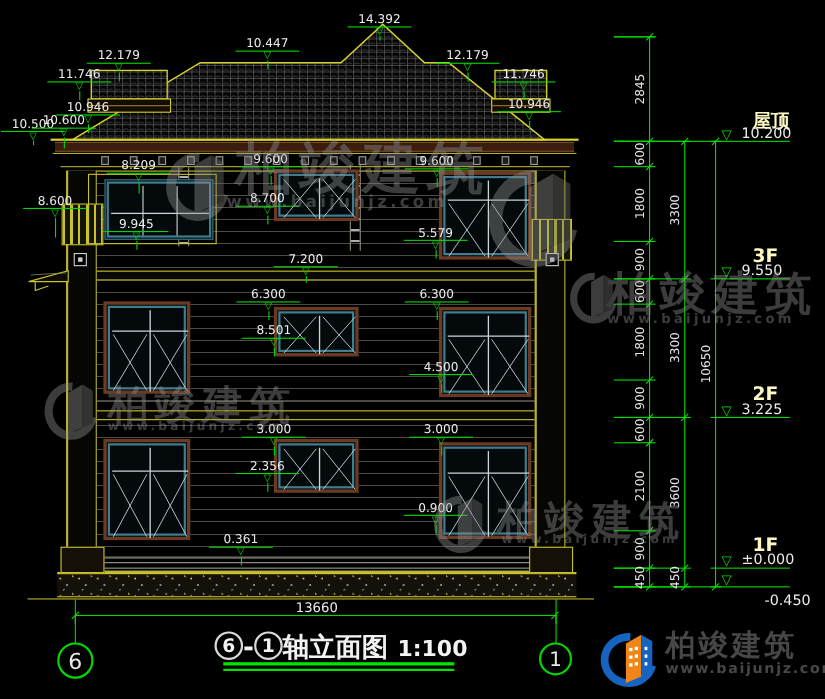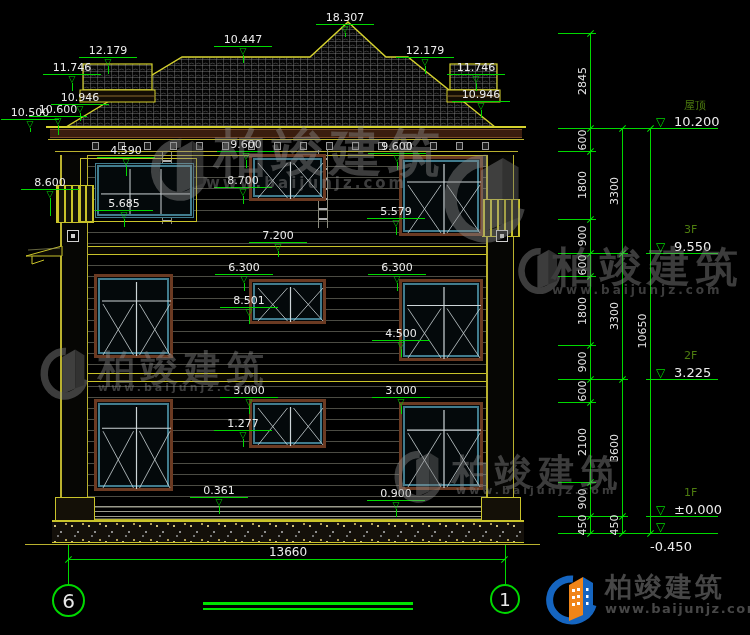--- a/index.html
+++ b/index.html
@@ -41,21 +41,21 @@
   
   .dim{position:absolute;transform:translateX(-50%);text-align:center;z-index:12;width:70px;}
   .dim .dtext{color:#ececec;font-size:11px;line-height:11px;white-space:nowrap;}
   .dim .dline{height:1px;background:#00d900;margin:1px auto 0;width:58px;}
   .dim .dtri{display:block;color:#00d900;font-size:9px;line-height:8px;}
   .dim .dlead{display:block;width:1px;background:#00d900;margin:0 auto;}
   
   .seg-label{position:absolute;color:#e4e4e4;font-size:11px;white-space:nowrap;
              transform:translate(-50%,-50%) rotate(-90deg);z-index:11;}
   .tick{position:absolute;width:9px;height:1px;background:#00e400;transform:rotate(-45deg);z-index:11;}
-  .lvl-name{position:absolute;color:#4d7c0f;font-size:11px;font-weight:normal;z-index:11;white-space:nowrap;}
+  .lvl-name{position:absolute;color:#fef9c3;font-size:17px;font-weight:bold;z-index:11;white-space:nowrap;}
   .lvl-val{position:absolute;color:#ececec;font-size:13px;z-index:11;white-space:nowrap;}
   .lvl-tri{position:absolute;color:#00d900;font-size:12px;line-height:11px;z-index:11;}
   
   .wm{position:absolute;color:#8f8f8f;opacity:.42;z-index:20;pointer-events:none;white-space:nowrap;}
   .wm .nm{font-weight:bold;letter-spacing:6px;}
   .wm .url{letter-spacing:3px;font-weight:bold;}
   
   .axis-bubble{position:absolute;border:2px solid #00d900;border-radius:50%;color:#e8e8e8;
                text-align:center;z-index:12;background:#000;box-sizing:border-box;}
   #title-row{position:absolute;left:150px;top:572px;width:320px;text-align:center;z-index:12;
@@ -235,21 +235,21 @@
           <line x1="3" y1="25.14" x2="36" y2="79" stroke="#cdd5d8" stroke-width="0.8"></line>
           <line x1="36" y1="25.14" x2="3" y2="79" stroke="#cdd5d8" stroke-width="0.8"></line>
           <line x1="42" y1="25.14" x2="75" y2="79" stroke="#cdd5d8" stroke-width="0.8"></line>
           <line x1="75" y1="25.14" x2="42" y2="79" stroke="#cdd5d8" stroke-width="0.8"></line>
         </svg>
       </div>
     </div>
 
   <div id="anns" class="abs" style="left:0;top:0;">
       <div class="dim" style="left: 345px; top: 12px;">
-        <div class="dtext">18.307</div>
+        <div class="dtext">14.392</div>
         <div class="dline"></div>
         <div class="dtri">▽</div>
         <div class="dlead" style="height: 4px;"></div>
       </div>
       <div class="dim" style="left: 243px; top: 34px;">
         <div class="dtext">10.447</div>
         <div class="dline"></div>
         <div class="dtri">▽</div>
         <div class="dlead" style="height: 8px;"></div>
       </div>
@@ -295,21 +295,21 @@
         <div class="dtri">▽</div>
         <div class="dlead" style="height: 8px;"></div>
       </div>
       <div class="dim" style="left: 481px; top: 89px;">
         <div class="dtext">10.946</div>
         <div class="dline"></div>
         <div class="dtri">▽</div>
         <div class="dlead" style="height: 8px;"></div>
       </div>
       <div class="dim" style="left: 126px; top: 145px;">
-        <div class="dtext">4.590</div>
+        <div class="dtext">8.209</div>
         <div class="dline"></div>
         <div class="dtri">▽</div>
         <div class="dlead" style="height: 10px;"></div>
       </div>
       <div class="dim" style="left: 246px; top: 139px;">
         <div class="dtext">9.600</div>
         <div class="dline"></div>
         <div class="dtri">▽</div>
         <div class="dlead" style="height: 8px;"></div>
       </div>
@@ -325,21 +325,21 @@
         <div class="dtri">▽</div>
         <div class="dlead" style="height: 18px;"></div>
       </div>
       <div class="dim" style="left: 243px; top: 175px;">
         <div class="dtext">8.700</div>
         <div class="dline"></div>
         <div class="dtri">▽</div>
         <div class="dlead" style="height: 8px;"></div>
       </div>
       <div class="dim" style="left: 124px; top: 198px;">
-        <div class="dtext">5.685</div>
+        <div class="dtext">9.945</div>
         <div class="dline"></div>
         <div class="dtri">▽</div>
         <div class="dlead" style="height: 8px;"></div>
       </div>
       <div class="dim" style="left: 396px; top: 206px;">
         <div class="dtext">5.579</div>
         <div class="dline"></div>
         <div class="dtri">▽</div>
         <div class="dlead" style="height: 8px;"></div>
       </div>
@@ -379,26 +379,26 @@
         <div class="dtri">▽</div>
         <div class="dlead" style="height: 8px;"></div>
       </div>
       <div class="dim" style="left: 401px; top: 385px;">
         <div class="dtext">3.000</div>
         <div class="dline"></div>
         <div class="dtri">▽</div>
         <div class="dlead" style="height: 8px;"></div>
       </div>
       <div class="dim" style="left: 243px; top: 418px;">
-        <div class="dtext">1.277</div>
-        <div class="dline"></div>
-        <div class="dtri">▽</div>
-        <div class="dlead" style="height: 8px;"></div>
-      </div>
-      <div class="dim" style="left: 396px; top: 488px;">
+        <div class="dtext">2.356</div>
+        <div class="dline"></div>
+        <div class="dtri">▽</div>
+        <div class="dlead" style="height: 8px;"></div>
+      </div>
+      <div class="dim" style="left: 396px; top: 456px;">
         <div class="dtext">0.900</div>
         <div class="dline"></div>
         <div class="dtri">▽</div>
         <div class="dlead" style="height: 8px;"></div>
       </div>
       <div class="dim" style="left: 219px; top: 485px;">
         <div class="dtext">0.361</div>
         <div class="dline"></div>
         <div class="dtri">▽</div>
         <div class="dlead" style="height: 8px;"></div>
@@ -476,39 +476,42 @@
       <div class="gline" style="left: 646px; top: 379px; width: 72px; height: 1px;"></div>
       <div class="lvl-tri" style="left: 656px; top: 368px;">▽</div>
       <div class="lvl-name" style="left: 684px; top: 349px;">2F</div>
       <div class="lvl-val" style="left: 674px; top: 365px;">3.225</div>
       <div class="gline" style="left: 646px; top: 516px; width: 72px; height: 1px;"></div>
       <div class="lvl-tri" style="left: 656px; top: 505px;">▽</div>
       <div class="lvl-name" style="left: 684px; top: 486px;">1F</div>
       <div class="lvl-val" style="left: 674px; top: 502px;">±0.000</div>
       <div class="gline" style="left: 646px; top: 533px; width: 72px; height: 1px;"></div>
       <div class="lvl-tri" style="left: 656px; top: 522px;">▽</div>
-      <div class="lvl-val" style="left: 650px; top: 539px;">-0.450</div>
+      <div class="lvl-val" style="left: 695px; top: 539px;">-0.450</div>
     </div>
 
   <div class="gline" style="left:68px;top:545px;width:1px;height:22px;"></div>
   <div class="gline" style="left:505px;top:545px;width:1px;height:22px;"></div>
   <div class="gline" style="left:68px;top:559px;width:438px;height:1px;"></div>
   <div class="tick" style="left:64px;top:559px;"></div>
   <div class="tick" style="left:500px;top:559px;"></div>
   <div class="abs" style="left:256px;top:545px;width:64px;text-align:center;color:#ececec;font-size:12px;z-index:12;">13660</div>
 
   <div class="gline" style="left:68px;top:560px;width:1px;height:25px;"></div>
   <div class="gline" style="left:505px;top:559px;width:1px;height:26px;"></div>
   <div class="axis-bubble" style="left:52px;top:584px;width:33px;height:33px;font-size:20px;line-height:30px;">
     <span>6</span>
   </div>
   <div class="axis-bubble" style="left:490px;top:584px;width:30px;height:30px;font-size:18px;line-height:27px;">
     <span>1</span>
   </div>
 
+  <div id="title-row">
+    <span class="tcirc"><span>6</span></span><span>-</span><span class="tcirc"><span>1</span></span><span>轴立面图</span>&nbsp;<span style="font-size:20px;">1:100</span>
+  </div>
   <div id="title-underline1" style="left:203px;top:602px;width:210px;height:3px;"></div>
   <div id="title-underline2" style="left:203px;top:608px;width:210px;height:2px;"></div>
 
   <div id="brand">
     <svg width="56" height="54" viewBox="0 0 56 54" style="vertical-align:top;">
       <path d="M30 8 A22 21 0 1 0 50 34" fill="none" stroke="#1565c0" stroke-width="7"></path>
       <polygon points="26,14 40,6 40,44 26,50" fill="#f08519"></polygon>
       <polygon points="40,6 50,12 50,40 40,44" fill="#1565c0"></polygon>
       <g fill="#ffffff">
         <rect x="29" y="18" width="3" height="3"></rect>

